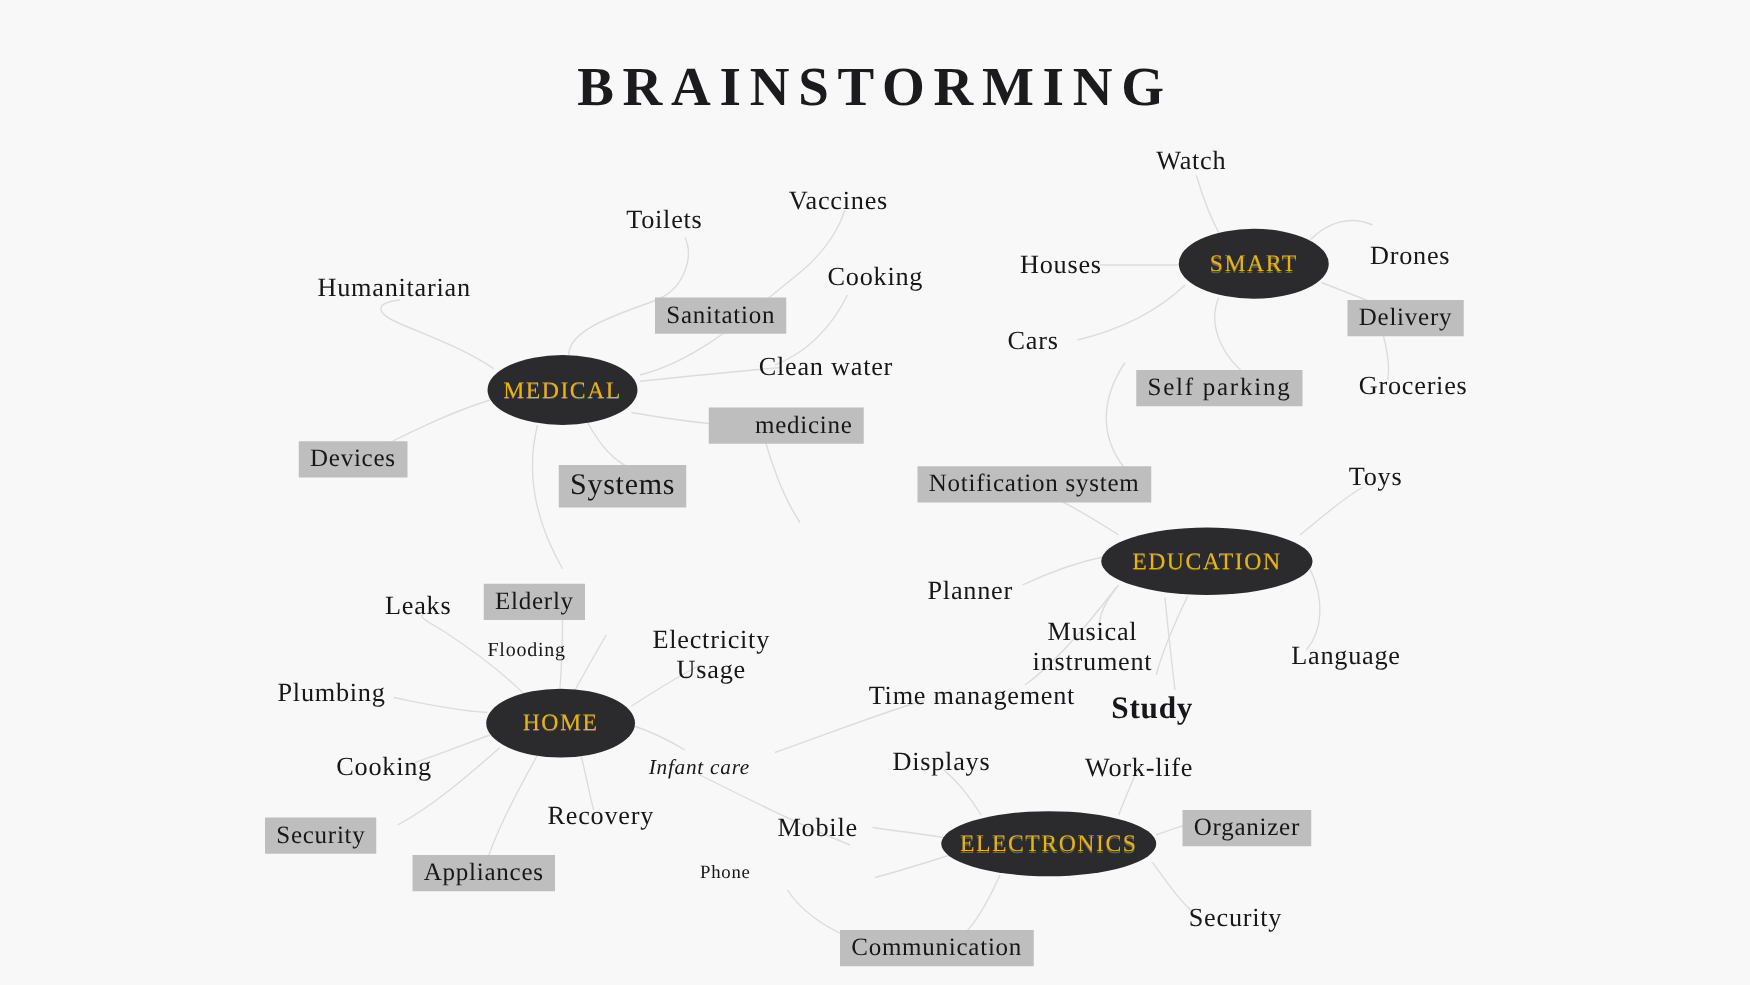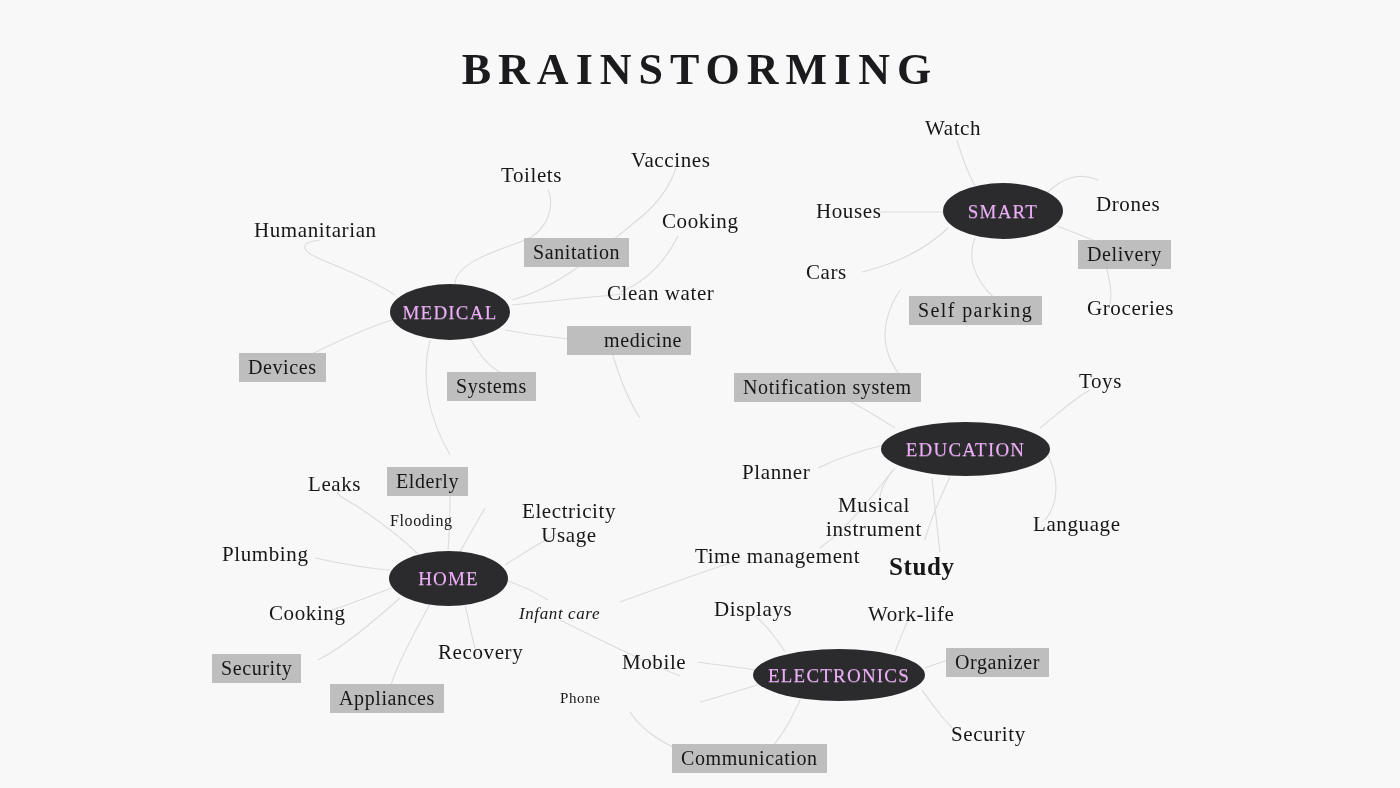--- a/index.html
+++ b/index.html
@@ -47,21 +47,21 @@
     stroke: #dcdcdc;
     stroke-width: 1.1;
   }
   .node {
     position: absolute;
     background: #2b2b2e;
     border-radius: 50%;
     display: flex;
     align-items: center;
     justify-content: center;
-    color: #f0abfc;
+    color: #eab308;
     letter-spacing: 1.2px;
     white-space: nowrap;
     box-shadow: 0 0 0 0 transparent;
   }
   .node span {
     display: block;
     line-height: 1;
     text-shadow: 0 1px 0 rgba(255,255,255,0.28);
   }
   .leaf {
@@ -171,21 +171,21 @@
   <div class="leaf hl" style="left:524px; top:238px; font-size:20px;">Sanitation</div>
 
   <div class="leaf" style="left:662px; top:210px; font-size:21px;">Cooking</div>
 
   <div class="leaf" style="left:607px; top:282px; font-size:21px;">Clean water</div>
 
   <div class="leaf hl" style="left:239px; top:353px; font-size:20px;">Devices</div>
 
   <div class="leaf hl" style="left:567px; top:326px; font-size:20px;padding-left:37px;">medicine</div>
 
-  <div class="leaf hl" style="left:447px; top:372px; font-size:20px;">Systems</div>
+  <div class="leaf hl" style="left:447px; top:372px; font-size:24px;">Systems</div>
 
   <div class="leaf" style="left:925px; top:117px; font-size:21px;">Watch</div>
 
   <div class="leaf" style="left:1096px; top:178px; font-size:21px;margin-top:15px;">Drones</div>
 
   <div class="leaf" style="left:816px; top:200px; font-size:21px;">Houses</div>
 
   <div class="leaf hl" style="left:1078px; top:240px; font-size:20px;">Delivery</div>
 
   <div class="leaf" style="left:806px; top:261px; font-size:21px;">Cars</div>

